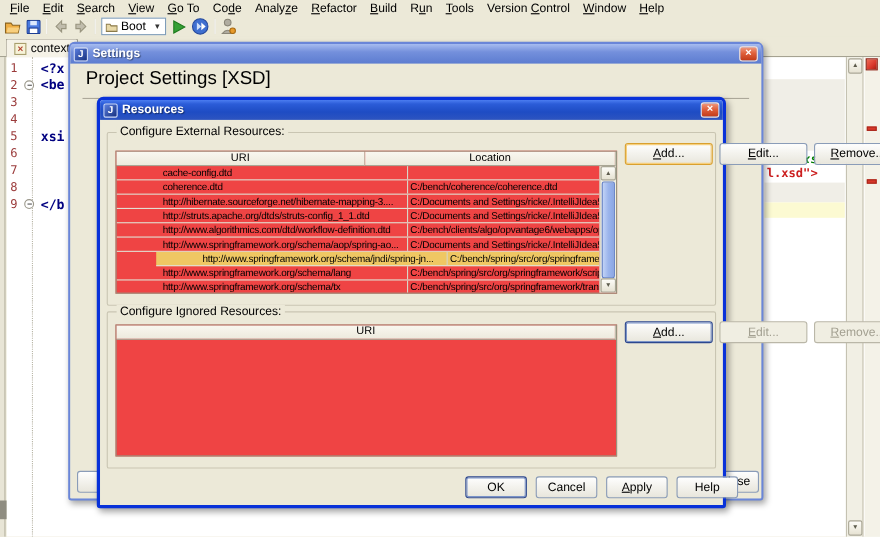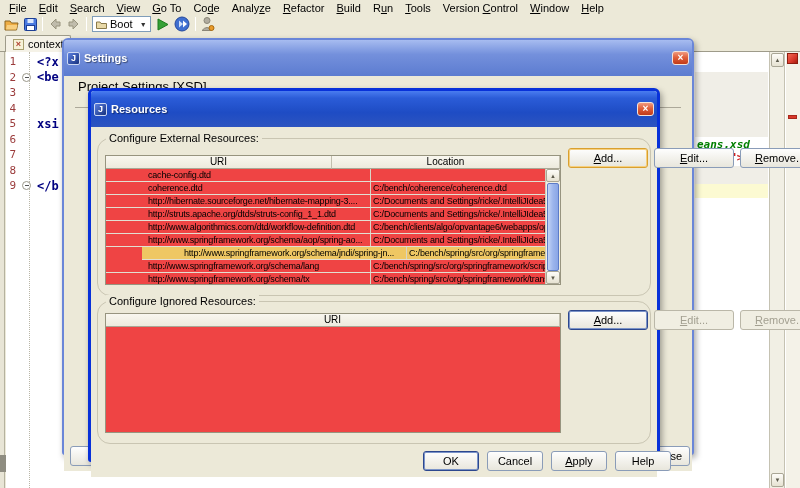--- a/index.html
+++ b/index.html
@@ -43,42 +43,42 @@
   .edsb { position:absolute; left:769px; top:52px; width:16px; bottom:0; background:#f1efe4; border-left:1px solid #c5c2b2; border-right:1px solid #c5c2b2; }
   .edsb-btn { position:absolute; left:1px; width:13px; height:14px; background:linear-gradient(180deg,#fdfcf8,#e6e2d2); border:1px solid #a9a695; border-radius:2px; font-size:6px; color:#5c5a4c; text-align:center; line-height:13px; }
   .errstripe { position:absolute; left:786px; top:52px; width:14px; bottom:0; background:#f4f2e8; }
   .errsquare { position:absolute; left:787px; top:53px; width:11px; height:11px; background:linear-gradient(135deg,#ef6a55,#d8372a 60%,#a51f12); border:1px solid #8e1c10; }
   .errmark { position:absolute; left:788px; width:9px; height:4px; background:#d8372a; border:1px solid #a8281c; }
 
   
   .dlg { position:absolute; border-radius:6px 6px 3px 3px; box-shadow:2px 3px 6px rgba(0,0,0,.35); }
   .settings { left:62px; top:38px; width:632px; height:417px; border:2px solid #6a86d8; background:#ece9d8; z-index:10; }
   .resources { left:88px; top:88px; width:572px; height:374px; border:3px solid #0831d9; background:#ece9d8; z-index:20; }
-  .tbar { height:36px; display:flex; align-items:center; gap:4px; padding:0 3px; border-radius:3px 3px 0 0; }
+  .tbar { height:18px; display:flex; align-items:center; gap:4px; padding:0 3px; border-radius:3px 3px 0 0; }
   .tbar.s { background:linear-gradient(180deg,#a7bcf0,#7490dc 40%,#5c7cd0); }
   .tbar.r { background:linear-gradient(180deg,#4a7cf0,#2b5cd8 20%,#1e4cc4 60%,#2d54c0); }
   .ttxt { color:#fff; font-size:11px; font-weight:bold; text-shadow:1px 1px 1px rgba(0,0,0,.45); }
   .logo { width:13px; height:13px; border-radius:2px; background:linear-gradient(135deg,#5b7fe0,#17317e); border:1px solid #cdd8f2; color:#fff; font-size:9px; font-weight:bold; text-align:center; line-height:11px; flex:none; }
   .logo::before { content:"J"; }
   .xbtn { margin-left:auto; width:17px; height:14px; border-radius:3px; background:linear-gradient(180deg,#f09a7e,#e0603c 45%,#c13a18); border:1px solid #f4e3da; color:#fff; font-size:10px; font-weight:bold; text-align:center; line-height:12px; }
   .xbtn::before { content:"×"; }
   .dbody { position:relative; width:100%; height:calc(100% - 18px); background:#ece9d8; }
-  .heading { position:absolute; left:14px; top:3px; font-size:13px; color:#000; }
+  .heading { position:absolute; left:14px; top:3px; font-size:17px; color:#000; }
   .hsep { position:absolute; left:11px; right:11px; top:31px; height:1px; background:#aca899; }
 
   
   .xpbtn { background:linear-gradient(180deg,#fefefe,#f4f3ee 45%,#e8e6dc); border:1px solid #8a9cb8; border-radius:3px; font-size:11px; color:#000; text-align:center; line-height:18px; height:20px; cursor:default; }
   .xpbtn.focused { border-color:#d9a02f; box-shadow:inset 0 0 0 1px #f6cf7d; }
   .xpbtn.default { border-color:#2c478e; box-shadow:inset 0 0 0 1px #7a93c8; }
   .xpbtn.disabled { color:#a3a091; border-color:#bab7a8; background:#f0eee2; }
   .partial { position:absolute; left:6px; top:370px; width:40px; }
   .closebtn { position:absolute; left:574px; top:370px; width:52px; text-align:right; padding-right:7px; }
 
   
-  .grp { position:absolute; left:6px; width:554px; border:1px solid #c9c5b2; border-radius:13px; }
+  .grp { position:absolute; left:6px; width:554px; border:1px solid #c9c5b2; border-radius:2px; }
   .grp-label { position:absolute; top:-7px; left:8px; background:#ece9d8; padding:0 3px; font-size:11px; }
   .tbl { position:absolute; background:#ef4444; border:1px solid #97947f; }
   .thead { display:flex; height:13px; }
   .th { background:linear-gradient(180deg,#f9f7ef,#edeadd); border-right:1px solid #c2bfae; border-bottom:1px solid #a9a695; font-size:10px; text-align:center; line-height:12px; }
   .trowwrap { position:absolute; left:0; top:13px; right:15px; bottom:0; overflow:hidden; }
   .trow { display:flex; height:13px; border-bottom:1px solid #e2dfd2;padding-left:40px; }
   .trow .c1, .trow .c2 { font-size:9px; letter-spacing:-0.2px; line-height:12px; padding-left:2px; white-space:nowrap; overflow:hidden; }
   .trow .c1 { width:225px; border-right:1px solid #d8d5c6; flex:none; }
   .trow .c2 { flex:1; }
   .vsb { position:absolute; top:13px; right:0; width:15px; bottom:0; background:#f0eee2; border-left:1px solid #d0cdbc; }

